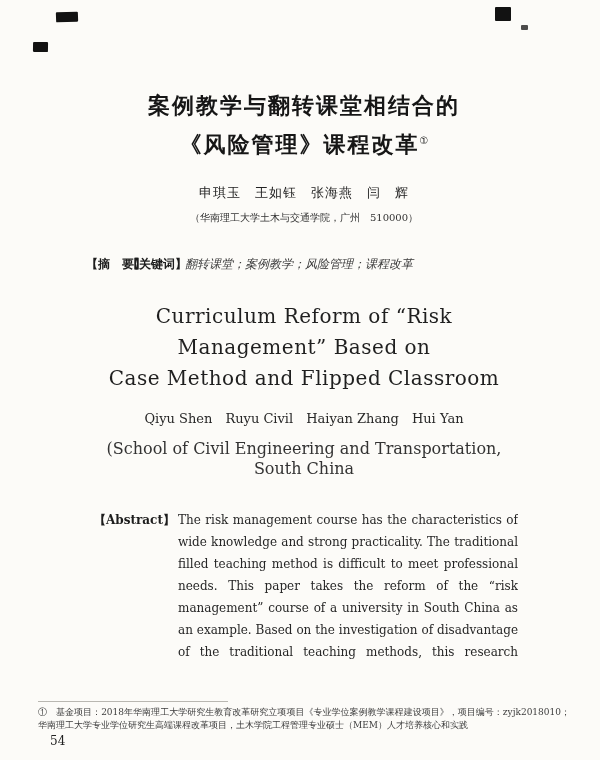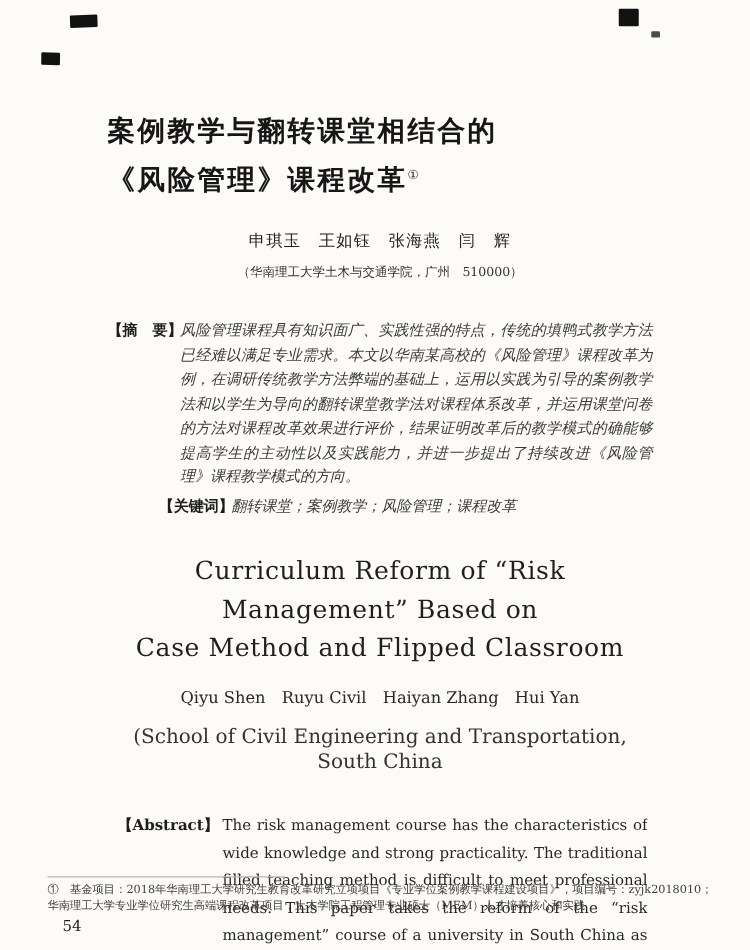--- a/index.html
+++ b/index.html
@@ -22,21 +22,21 @@
   .a3 { left: 495px; top: 7px; width: 16px; height: 14px; }
   .a4 { left: 521px; top: 25px; width: 7px; height: 5px; opacity: .75; }
 
   .title-cn {
     margin: 0;
     font-family: "DejaVu Sans", sans-serif;
     font-weight: 700;
     font-size: 22px;
     line-height: 35px;
     letter-spacing: 2px;
-    text-align: left;
+    text-align: center;
     color: #161616;
   }
   .fn-mark { font-size: 10px; vertical-align: super; font-weight: 400; letter-spacing: 0; }
 
   .authors-cn {
     margin-top: 22px;
     text-align: center;
     font-size: 13px;
     letter-spacing: 1px;
     color: #222;
@@ -146,21 +146,20 @@
   <div class="artifact a4"></div>
 
   <h1 class="title-cn"><span>案例教学与翻转课堂相结合的</span><br><span>《风险管理》课程改革</span><sup class="fn-mark">①</sup></h1>
 
   <div class="authors-cn">申琪玉　王如钰　张海燕　闫　辉</div>
 
   <div class="affil-cn">（华南理工大学土木与交通学院，广州　510000）</div>
 
   <div class="hang abstract-cn">
     <span class="hang-label">【摘　要】</span>
-    <span>风险管理课程具有知识面广、实践性强的特点，传统的填鸭式教学方法已经难以满足专业需求。本文以华南某高校的《风险管理》课程改革为例，在调研传统教学方法弊端的基础上，运用以实践为引导的案例教学法和以学生为导向的翻转课堂教学法对课程体系改革，并运用课堂问卷的方法对课程改革效果进行评价，结果证明改革后的教学模式的确能够提高学生的主动性以及实践能力，并进一步提出了持续改进《风险管理》课程教学模式的方向。</span>
   </div>
 
   <div class="hang keywords-cn">
     <span class="hang-label">【关键词】</span>
     <span>翻转课堂；案例教学；风险管理；课程改革</span>
   </div>
 
   <h2 class="title-en"><span>Curriculum Reform of “Risk Management” Based on</span><br><span>Case Method and Flipped Classroom</span></h2>
 
   <div class="authors-en">Qiyu Shen Ruyu Civil Haiyan Zhang Hui Yan</div>

